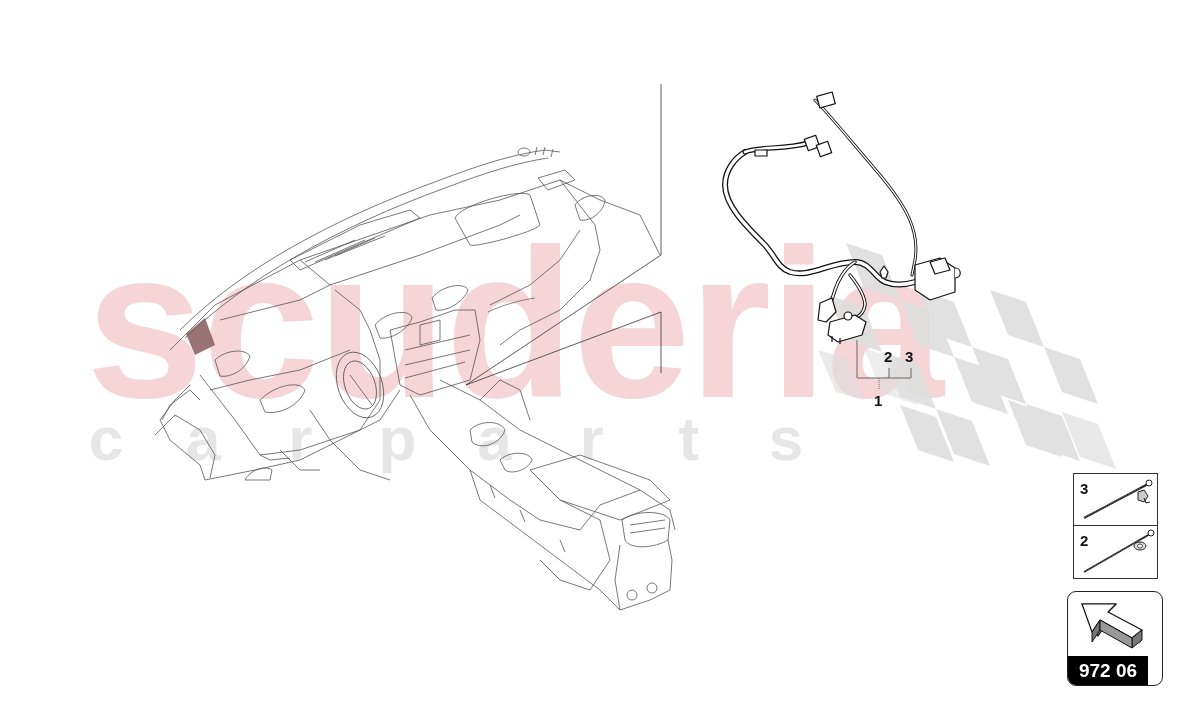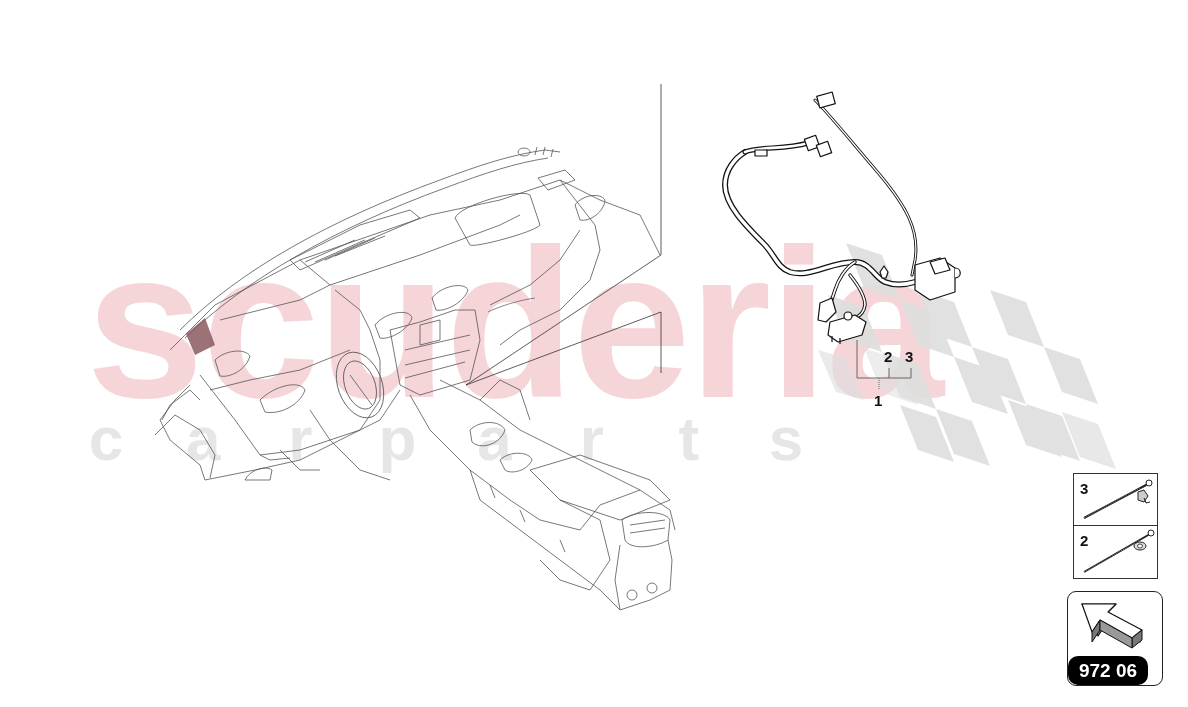--- a/index.html
+++ b/index.html
@@ -16,21 +16,21 @@
   svg.layer { position:absolute; left:0; top:0; }
   .callout { position:absolute; font-weight:bold; font-size:15px; color:#111; }
   .thumb-stack { position:absolute; left:1073px; top:473px; width:83px; height:104px;
                  border:1px solid #333; background:#fff; }
   .thumb { position:relative; height:51px; border-bottom:1px solid #333; }
   .thumb:last-child { border-bottom:none; height:52px; }
   .thumb-label { position:absolute; left:6px; top:6px; font-weight:bold; font-size:15px; color:#111; }
   .nav-badge { position:absolute; left:1067px; top:591px; width:94px; height:93px;
                border:1.5px solid #222; border-radius:9px; background:#fff; overflow:hidden; }
   .nav-code { position:absolute; left:0; right:14px; bottom:0; height:29px; background:#000; color:#fff;
-              font-weight:bold; font-size:19px; text-align:center; line-height:29px;border-radius:10px; }
+              font-weight:bold; font-size:19px; text-align:center; line-height:29px; }
 </style>
 </head>
 <body>
 
 <div class="canvas">
 
   <div class="wm-main">scuderia</div>
   <div class="wm-sub">
     <span>c</span>
     <span>a</span>

